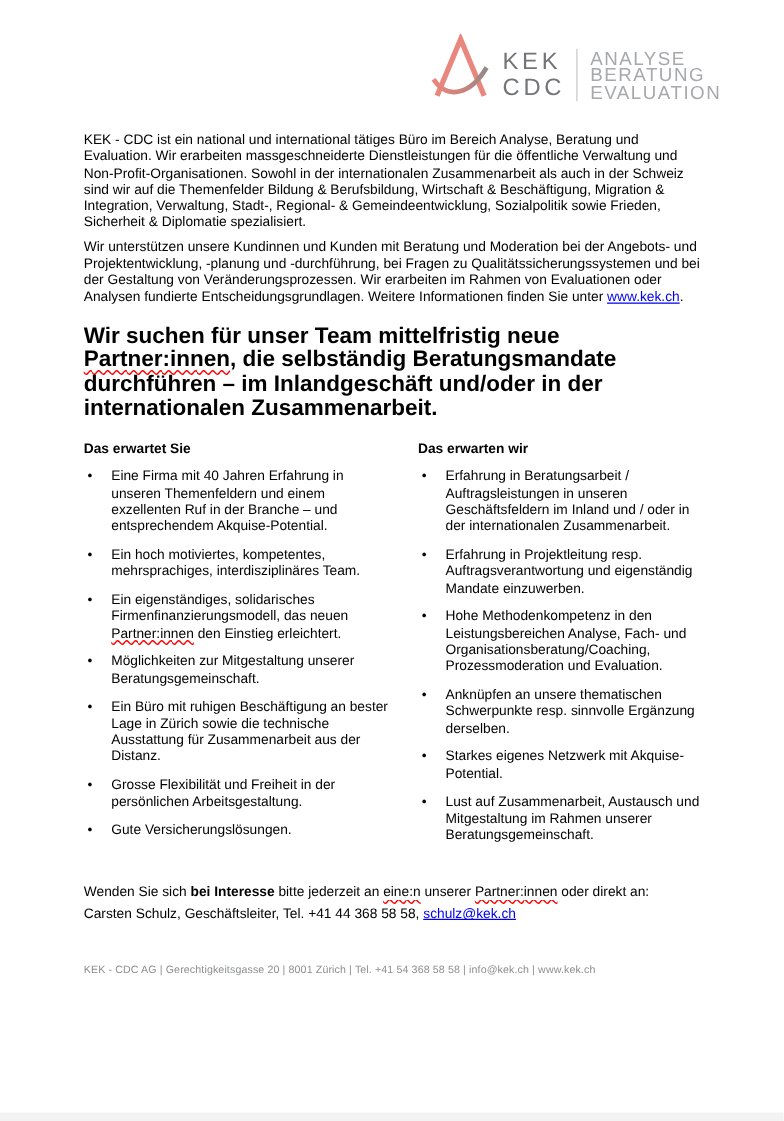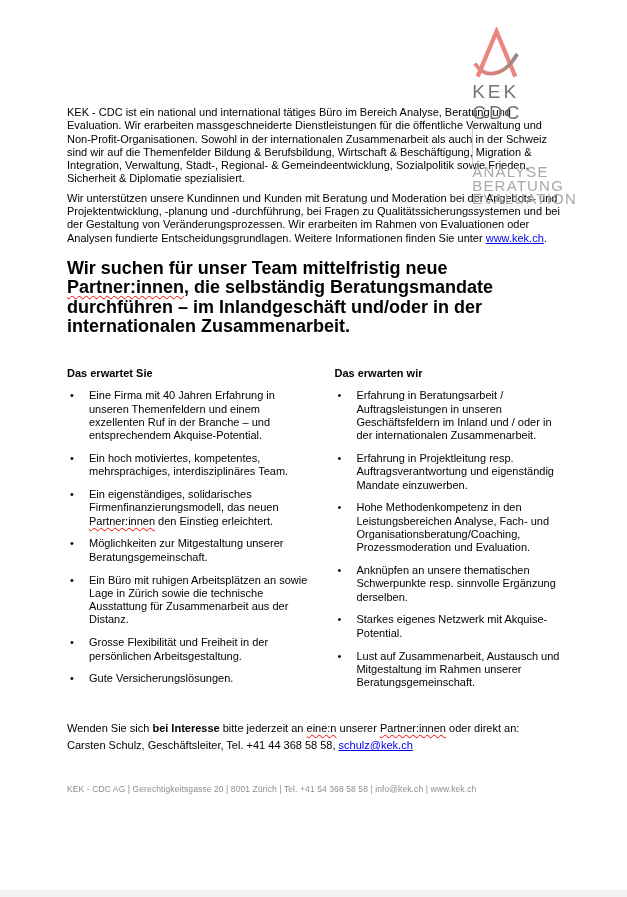--- a/index.html
+++ b/index.html
@@ -10,21 +10,21 @@
     color: #000000;
     position: relative;
     overflow: hidden;
   }
   .page { width: 627px; height: 897px; position: relative; background: #ffffff; }
 
   
   .logo {
     position: absolute;
     top: 27px; right: 50px;
-    display: flex; align-items: flex-start; flex-direction: column;
+    display: flex; align-items: flex-end;
   }
   .logo-mark { width: 49px; height: 54px; margin-right: 9px; }
   .logo-name {
     color: #737477;
     font-size: 19px;
     line-height: 21px;
     letter-spacing: 3px;
     font-weight: 400;
     margin-right: 9px;
   }
@@ -56,21 +56,21 @@
   }
 
   .spellcheck {
     text-decoration-line: underline;
     text-decoration-style: wavy;
     text-decoration-color: #ff0000;
     text-decoration-thickness: 1px;
     text-underline-offset: 2px;
   }
 
-  .columns { display: flex; margin-top: 30px; }
+  .columns { display: flex; margin-top: 16px; }
   .col { font-size: 11px; line-height: 13.3px; }
   .col-left  { width: 246px; margin-right: 24px; }
   .col-right { width: 234px; }
   .col h2 {
     font-size: 11px;
     line-height: 13.3px;
     font-weight: bold;
     margin-bottom: 9px;
   }
   .col ul { list-style: none; }
@@ -143,21 +143,21 @@
 
     <div class="columns">
 
       <div class="col col-left">
         <h2>Das erwartet Sie</h2>
         <ul>
           <li><span>Eine Firma mit 40 Jahren Erfahrung in unseren Themenfeldern und einem exzellenten Ruf in der Branche – und entsprechendem Akquise-Potential.</span></li>
           <li><span>Ein hoch motiviertes, kompetentes, mehrsprachiges, interdisziplinäres Team.</span></li>
           <li><span>Ein eigenständiges, solidarisches Firmenfinanzierungsmodell, das neuen </span><span class="spellcheck">Partner:innen</span><span> den Einstieg erleichtert.</span></li>
           <li><span>Möglichkeiten zur Mitgestaltung unserer Beratungsgemeinschaft.</span></li>
-          <li><span>Ein Büro mit ruhigen Arbeitsplätzen an sowie Lage in Zürich sowie die technische Ausstattung für Zusammenarbeit aus der Distanz.</span></li>
+          <li><span>Ein Büro mit ruhigen Beschäftigung an bester Lage in Zürich sowie die technische Ausstattung für Zusammenarbeit aus der Distanz.</span></li>
           <li><span>Grosse Flexibilität und Freiheit in der persönlichen Arbeitsgestaltung.</span></li>
           <li><span>Gute Versicherungslösungen.</span></li>
         </ul>
       </div>
 
       <div class="col col-right">
         <h2>Das erwarten wir</h2>
         <ul>
           <li><span>Erfahrung in Beratungsarbeit / Auftragsleistungen in unseren Geschäftsfeldern im Inland und / oder in der internationalen Zusammenarbeit.</span></li>
           <li><span>Erfahrung in Projektleitung resp. Auftragsverantwortung und eigenständig Mandate einzuwerben.</span></li>

